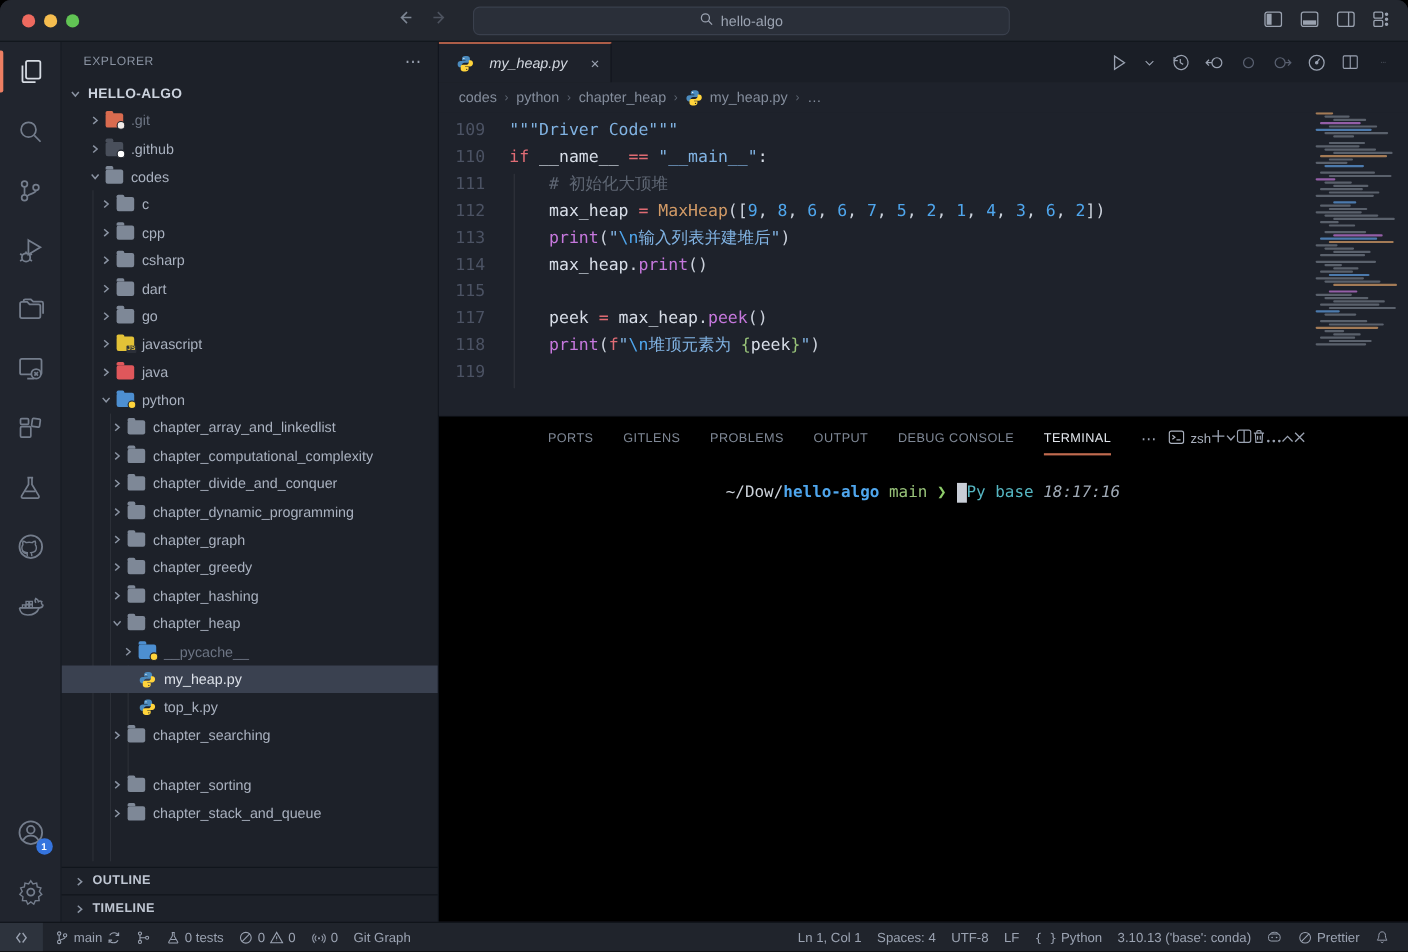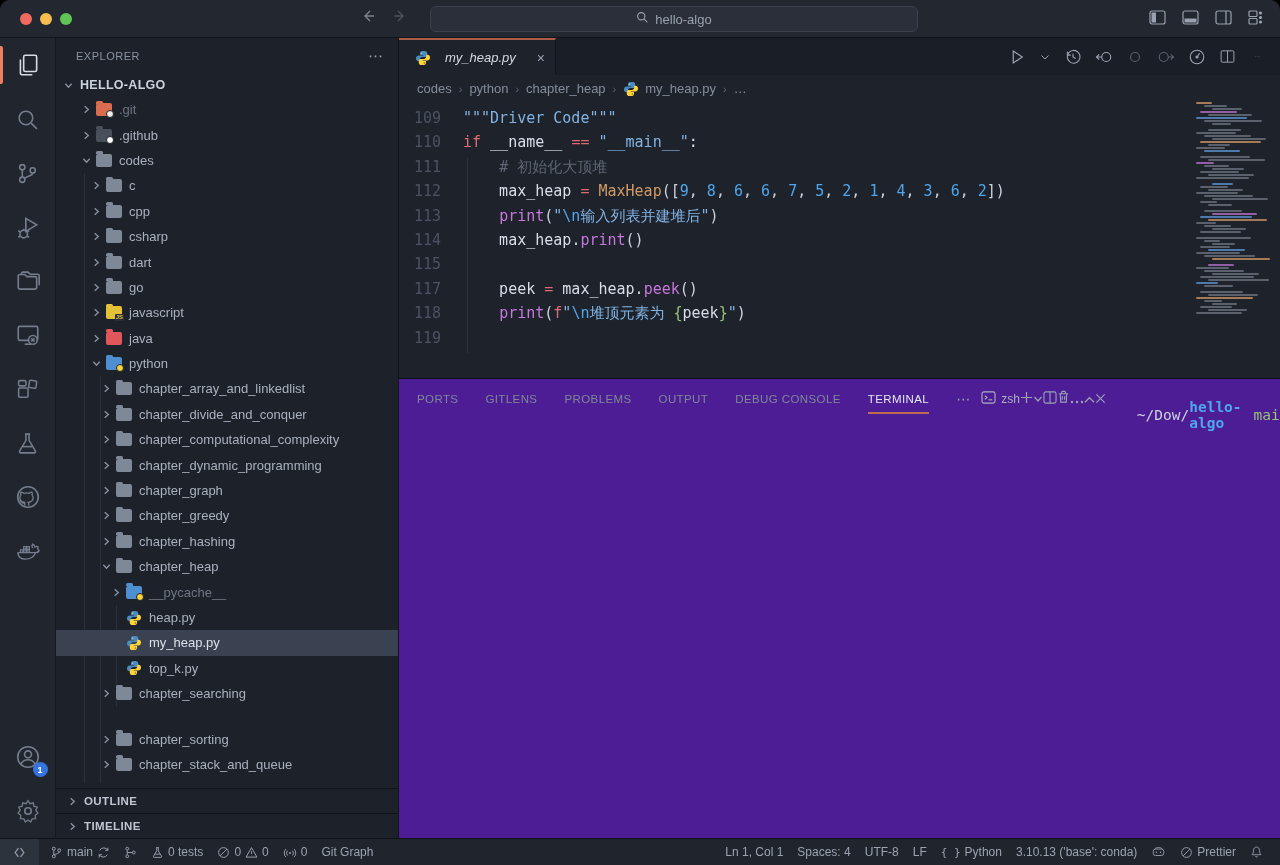--- a/index.html
+++ b/index.html
@@ -67,21 +67,21 @@
   .ctext { margin-left:22px; }
   .tk-v { color:#d8dee8; } .tk-kw { color:#e06c75; } .tk-o { color:#df6b72; }
   .tk-s { color:#81b3e3; } .tk-esc { color:#4fa6ed; } .tk-n { color:#4fa6ed; }
   .tk-fn { color:#c678dd; } .tk-cl { color:#d19a66; } .tk-c { color:#5e6673; }
   .tk-p { color:#ccd2dc; } .tk-br { color:#98c379; }
   .indent-guide { position:absolute; left:68px; top:56px; width:1px; height:195px; background:rgba(255,255,255,.08); }
   .minimap { position:absolute; right:6px; top:0; width:78px; height:232px; }
   .mm-line { height:2px; margin-bottom:1px; border-radius:1px; }
 
   
-  .panel { height:460px; border-top:1px solid #0d1016; background:#4c1d95; display:flex; flex-direction:row; flex:none; }
+  .panel { height:460px; border-top:1px solid #0d1016; background:#000000; display:flex; flex-direction:column; flex:none;align-items:center; }
   .panel-header { height:40px; display:flex; align-items:center; padding:0 12px 0 18px; flex:none; }
   .ptab { position:relative; margin-right:27px; font-size:11.5px; letter-spacing:.4px; color:#7f8896; height:40px; display:flex; align-items:center; }
   .ptab.active { color:#e3e7ed; }
   .ptab.active::after { content:""; position:absolute; left:0; right:0; bottom:5px; height:2px; background:#c06a4f; }
   .ptab-dots { color:#9aa2b1; font-size:14px; letter-spacing:1px; margin-right:10px; }
   .panel-controls { margin-left:auto; display:flex; align-items:center; color:#9aa2b1; }
   .shell-label { display:flex; align-items:center; gap:5px; font-size:12px; color:#aab1be; }
   .terminal { flex:1; font-family:"DejaVu Sans Mono", monospace; font-size:14.5px; padding:20px 20px 0 19px; }
   .prompt-line { display:flex; align-items:center; }
   .t-path { color:#ccd2da; } .t-repo { color:#4fa6ed; font-weight:bold; } .t-branch { color:#98c379; } .t-arrow { color:#8ece6a; }
@@ -372,30 +372,30 @@
             <span class="ficon" style="background: rgb(126, 136, 151);"></span>
             <span class="label">chapter_array_and_linkedlist</span>
           </div>
           <div class="tree-row" style="padding-left: 42px;">
             <span class="chev">
               <svg width="9" height="9" viewBox="0 0 10 10" fill="none" stroke="currentColor" stroke-width="1.5">
                 <path d="M3 1.5 L7 5 L3 8.5"></path>
               </svg>
             </span>
             <span class="ficon" style="background: rgb(126, 136, 151);"></span>
+            <span class="label">chapter_computational_complexity</span>
+          </div>
+          <div class="tree-row" style="padding-left: 42px;">
+            <span class="chev">
+              <svg width="9" height="9" viewBox="0 0 10 10" fill="none" stroke="currentColor" stroke-width="1.5">
+                <path d="M3 1.5 L7 5 L3 8.5"></path>
+              </svg>
+            </span>
+            <span class="ficon" style="background: rgb(126, 136, 151);"></span>
             <span class="label">chapter_divide_and_conquer</span>
-          </div>
-          <div class="tree-row" style="padding-left: 42px;">
-            <span class="chev">
-              <svg width="9" height="9" viewBox="0 0 10 10" fill="none" stroke="currentColor" stroke-width="1.5">
-                <path d="M3 1.5 L7 5 L3 8.5"></path>
-              </svg>
-            </span>
-            <span class="ficon" style="background: rgb(126, 136, 151);"></span>
-            <span class="label">chapter_computational_complexity</span>
           </div>
           <div class="tree-row" style="padding-left: 42px;">
             <span class="chev">
               <svg width="9" height="9" viewBox="0 0 10 10" fill="none" stroke="currentColor" stroke-width="1.5">
                 <path d="M3 1.5 L7 5 L3 8.5"></path>
               </svg>
             </span>
             <span class="ficon" style="background: rgb(126, 136, 151);"></span>
             <span class="label">chapter_dynamic_programming</span>
           </div>
@@ -438,30 +438,20 @@
           <div class="tree-row dim" style="padding-left: 52px;">
             <span class="chev">
               <svg width="9" height="9" viewBox="0 0 10 10" fill="none" stroke="currentColor" stroke-width="1.5">
                 <path d="M3 1.5 L7 5 L3 8.5"></path>
               </svg>
             </span>
             <span class="ficon" style="background: rgb(77, 143, 209);">
               <span class="fbadge" style="background: rgb(255, 212, 59);"></span>
             </span>
             <span class="label">__pycache__</span>
-          </div>
-          <div class="tree-row" style="padding-left: 52px;">
-            <span style="width: 16px; flex: 0 0 auto;"></span>
-            <span class="pyicon"><svg width="16" height="16" viewBox="0 0 16 16">
-                <path fill="#4b8bbe" d="M7.9 1C6.1 1 5 1.9 5 3.3V5h3.2v.5H3.7C2.2 5.5 1 6.6 1 8.4s1 2.8 2.5 2.8h1.3V9.5c0-1.3 1.1-2.4 2.4-2.4h3.2c1 0 1.8-.8 1.8-1.8V3.3C12.2 1.9 11 1 9.6 1z"></path>
-                <path fill="#ffd43b" d="M8.1 15c1.8 0 2.9-.9 2.9-2.3V11H7.8v-.5h4.5c1.5 0 2.7-1.1 2.7-2.9s-1-2.8-2.5-2.8h-1.3v1.7c0 1.3-1.1 2.4-2.4 2.4H5.6c-1 0-1.8.8-1.8 1.8v2c0 1.4 1.2 2.3 2.6 2.3z"></path>
-                <circle cx="6.7" cy="3" r=".6" fill="#fff"></circle>
-                <circle cx="9.3" cy="13" r=".6" fill="#1e222b"></circle>
-              </svg></span>
-            <span class="label">heap.py</span>
           </div>
           <div class="tree-row selected" style="padding-left: 52px;">
             <span style="width: 16px; flex: 0 0 auto;"></span>
             <span class="pyicon"><svg width="16" height="16" viewBox="0 0 16 16">
                 <path fill="#4b8bbe" d="M7.9 1C6.1 1 5 1.9 5 3.3V5h3.2v.5H3.7C2.2 5.5 1 6.6 1 8.4s1 2.8 2.5 2.8h1.3V9.5c0-1.3 1.1-2.4 2.4-2.4h3.2c1 0 1.8-.8 1.8-1.8V3.3C12.2 1.9 11 1 9.6 1z"></path>
                 <path fill="#ffd43b" d="M8.1 15c1.8 0 2.9-.9 2.9-2.3V11H7.8v-.5h4.5c1.5 0 2.7-1.1 2.7-2.9s-1-2.8-2.5-2.8h-1.3v1.7c0 1.3-1.1 2.4-2.4 2.4H5.6c-1 0-1.8.8-1.8 1.8v2c0 1.4 1.2 2.3 2.6 2.3z"></path>
                 <circle cx="6.7" cy="3" r=".6" fill="#fff"></circle>
                 <circle cx="9.3" cy="13" r=".6" fill="#1e222b"></circle>
               </svg></span>
             <span class="label">my_heap.py</span>

